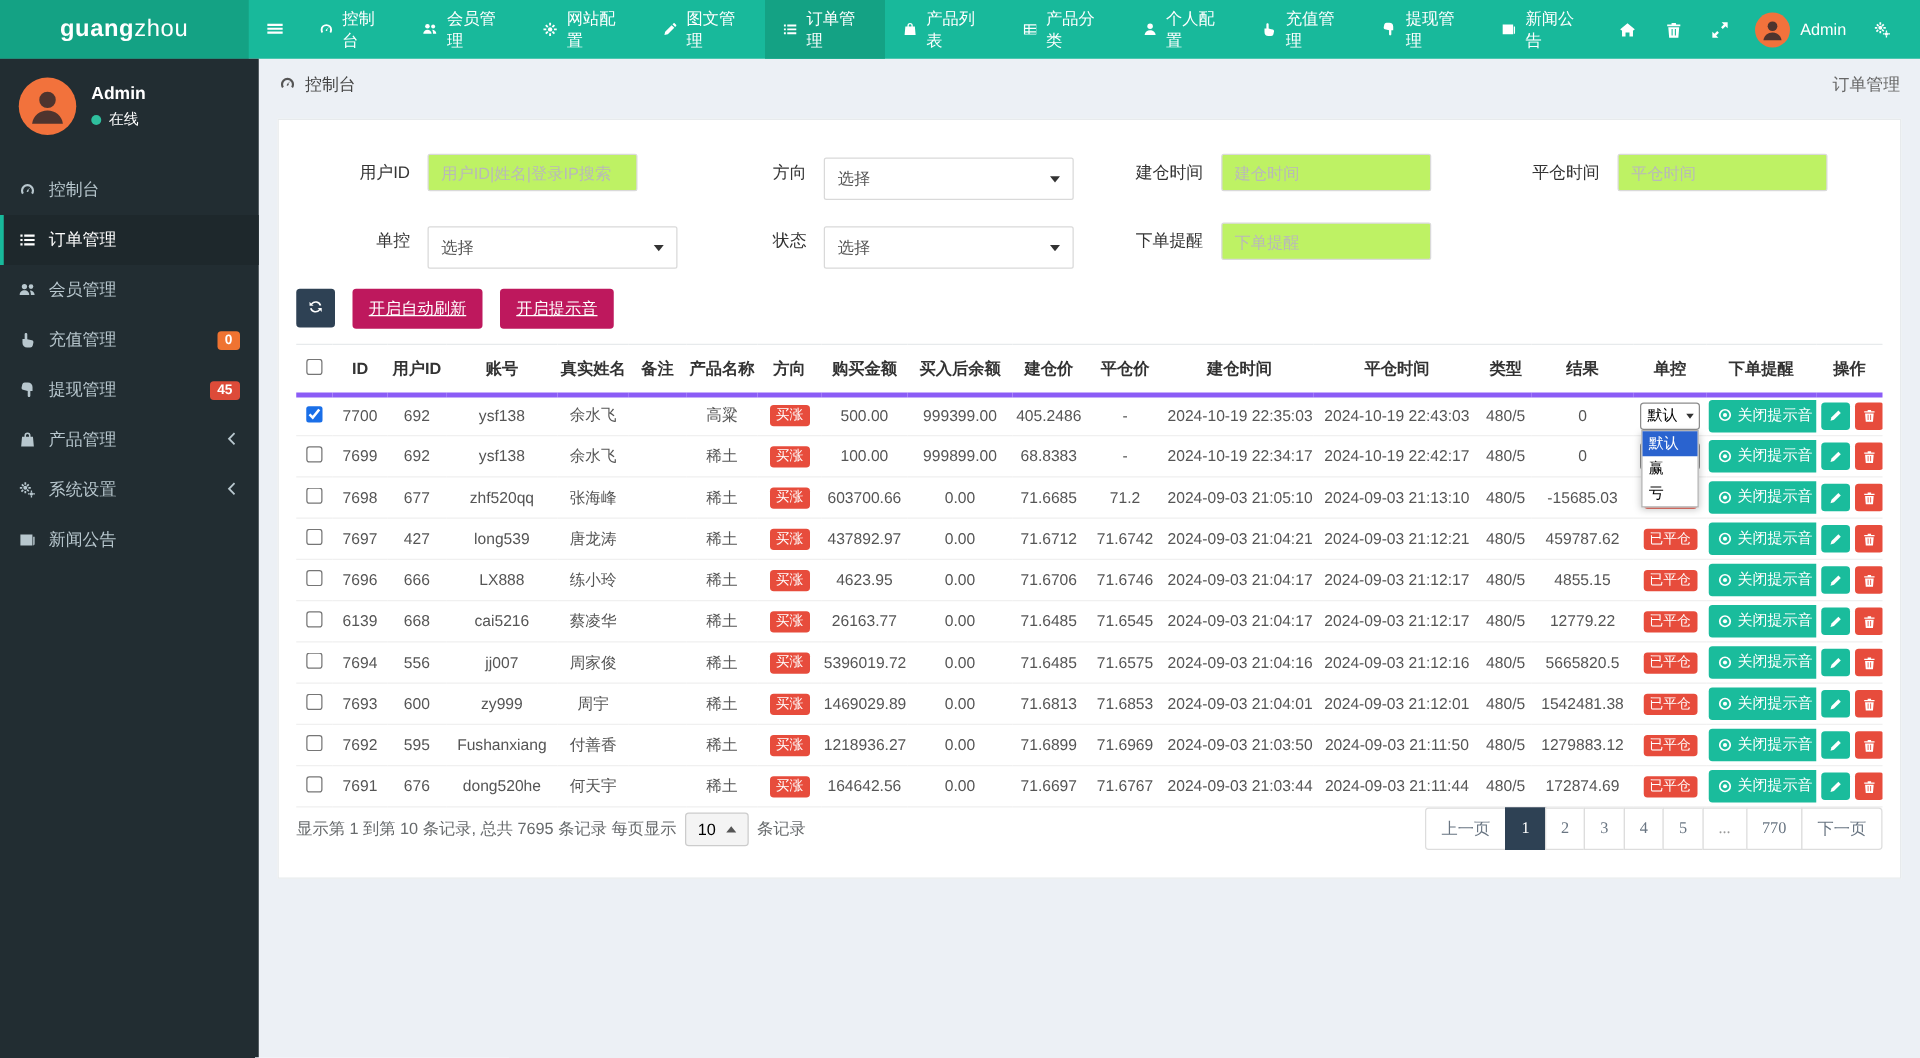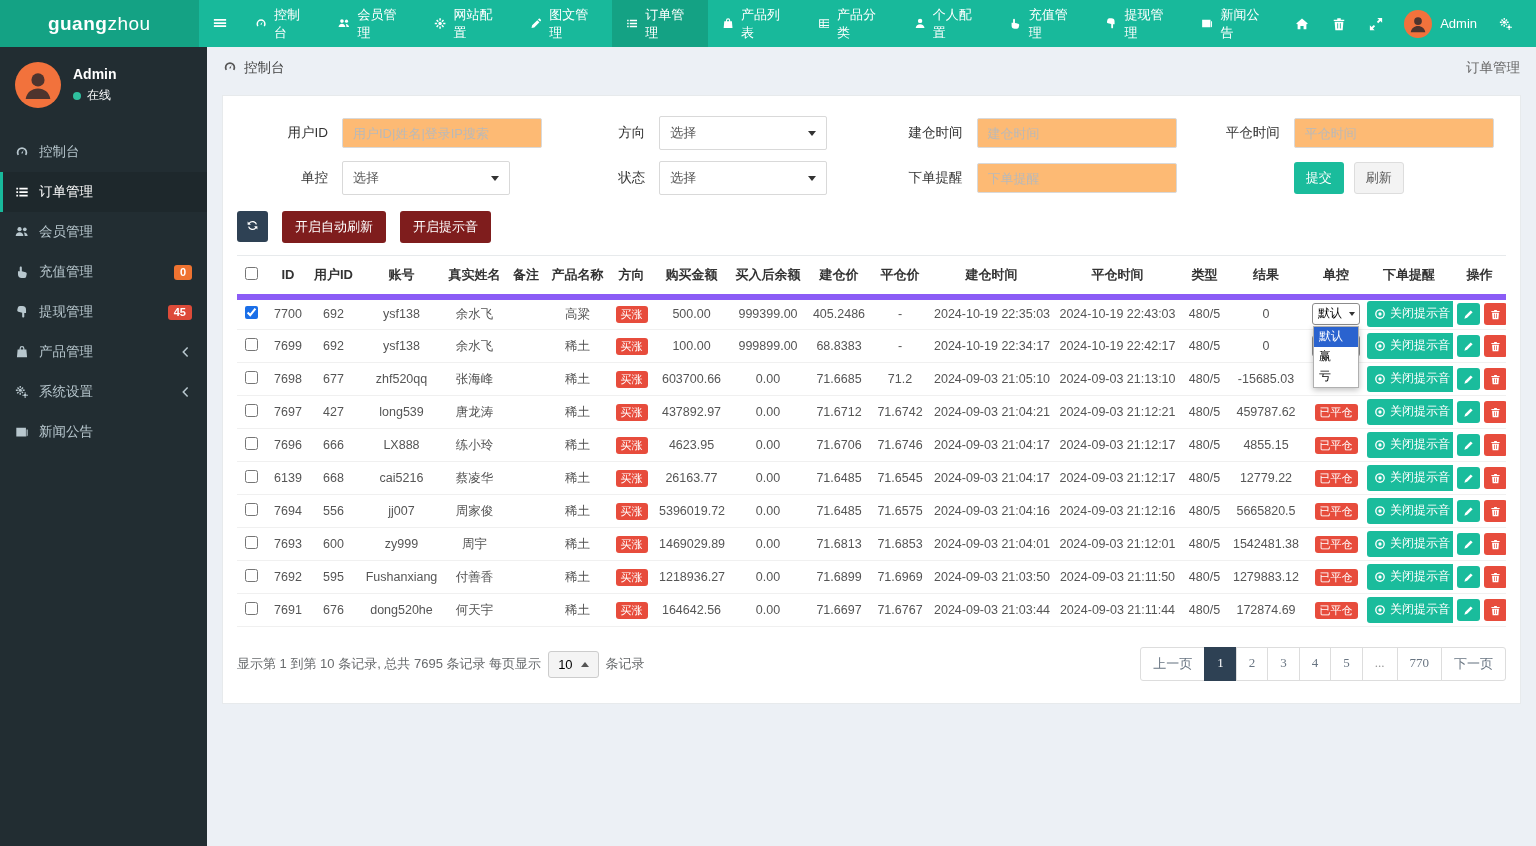--- a/index.html
+++ b/index.html
@@ -49,55 +49,55 @@
 .breadcrumb .ic { color:#555; }
 .breadcrumb-right { color:#666; }
 
 
 .panel { background:#fff; border:1px solid #e7eaec; margin:6px 15px 0; padding:20px 14px 22px; }
 
 
 .filter-form { display:grid; grid-template-columns:repeat(4,1fr); row-gap:11px; margin-bottom:16px; }
 .f-group { display:flex; align-items:center; }
 .f-label { width:105px; text-align:right; padding-right:14px; font-size:13.5px; color:#333; flex-shrink:0; }
-.txt { width:200px; height:30px; border:1px solid #d9d9d9; border-radius:2px; padding:0 10px; font-size:13px; color:#555; font-family:inherit; background:#fdba74; }
+.txt { width:168px; height:30px; border:1px solid #d9d9d9; border-radius:2px; padding:0 10px; font-size:13px; color:#555; font-family:inherit; background:#bef264; }
 .txt::placeholder { color:#b9b9b9; }
-.selectbox { width:168px; height:30px; border:1px solid #d9d9d9; border-radius:2px; padding:16px 10px; font-size:13px; color:#555; display:flex; align-items:center; justify-content:space-between; background:#fff; cursor:pointer; }
+.selectbox { width:200px; height:30px; border:1px solid #d9d9d9; border-radius:2px; padding:16px 10px; font-size:13px; color:#555; display:flex; align-items:center; justify-content:space-between; background:#fff; cursor:pointer;margin-top:10px; }
 .caret-down { width:0; height:0; border-left:4px solid transparent; border-right:4px solid transparent; border-top:5px solid #333; }
 .f-buttons { display:flex; gap:10px; }
 .btn { border:none; border-radius:3px; font-size:13px; cursor:pointer; font-family:inherit; line-height:1.2; }
 .btn.teal-solid { background:#1abc9c; color:#fff; padding:8px 12px; }
 .btn.plain { background:#f3f3f3; color:#555; border:1px solid #ddd; padding:7px 11px; }
 
 
 .toolbar { display:flex; gap:14px; margin:2px 0 12px; }
 .btn.dark { background:#2e4154; color:#fff; width:31px; height:31px; display:flex; align-items:center; justify-content:center; font-size:13px; }
-.btn.red { background:#7f1d1d; color:#fff; padding:8px 13px; }
+.btn.red { background:#be185d; color:#fff; padding:8px 13px;text-decoration:underline; }
 
 
 table.orders { width:100%; border-collapse:collapse; table-layout:fixed; font-size:12.5px; color:#555; }
-.orders th { font-size:13px; color:#333; font-weight:bold; padding:10px 2px; border-top:1px solid #e7eaec; border-bottom:6px solid #8b5cf6; text-align:center; white-space:nowrap; }
+.orders th { font-size:13px; color:#333; font-weight:bold; padding:10px 2px; border-top:1px solid #e7eaec; border-bottom:4px solid #8b5cf6; text-align:center; white-space:nowrap; }
 .orders td { padding:0 2px; height:33px; border-bottom:1px solid #f0f0f0; text-align:center; white-space:nowrap; overflow:hidden; }
 .orders input[type=checkbox] { width:13px; height:13px; accent-color:#1a6fe8; cursor:pointer; }
 .badge { display:inline-block; background:#e74c3c; color:#fff; font-size:11px; padding:2px 5px 3px; border-radius:3px; line-height:1.1; }
 .btn-sound { background:#1abc9c; color:#fff; font-size:12px; padding:4px 7px 5px; display:inline-flex; align-items:center; gap:4px; border-radius:3px; border:none; cursor:pointer; font-family:inherit; }
 .btn-sound .ic { font-size:12px; }
 .mini { width:23px; height:22px; border:none; border-radius:3px; color:#fff; display:inline-flex; align-items:center; justify-content:center; cursor:pointer; margin:0 2px; font-size:11px; }
 .mini.teal { background:#1abc9c; } .mini.red { background:#e74c3c; }
 
 
 .ctl-cell { position:relative; overflow:visible !important; }
 .ctl-select { display:inline-block; position:relative; border:1px solid #8c8c8c; border-radius:3px; background:#fff; font-size:12px; color:#000; padding:1px 17px 2px 5px; cursor:pointer; }
 .sel-caret { position:absolute; right:4px; top:50%; margin-top:-2px; width:0; height:0; border-left:3.5px solid transparent; border-right:3.5px solid transparent; border-top:4px solid #333; }
 .ctl-options { position:absolute; z-index:40; top:26px; left:50%; transform:translateX(-50%); width:46px; background:#fff; border:1px solid #b0b0b0; box-shadow:0 2px 6px rgba(0,0,0,.25); text-align:left; font-size:12px; color:#000; }
 .ctl-opt { padding:1px 5px 2px; cursor:pointer; }
 .ctl-opt.sel { background:#2a63cf; color:#fff; }
 
 
-.table-footer { display:flex; justify-content:space-between; align-items:center; margin-top:20px; font-size:13px; color:#676a6c; }
+.table-footer { display:flex; justify-content:space-between; align-items:center; margin-top:0; font-size:13px; color:#676a6c; }
 .summary { display:flex; align-items:center; gap:7px; }
 .pagesize { display:inline-flex; align-items:center; gap:8px; background:#f4f4f4; border:1px solid #ccc; border-radius:3px; padding:5px 9px; cursor:pointer; color:#000000; }
 .caret-up { width:0; height:0; border-left:4px solid transparent; border-right:4px solid transparent; border-bottom:5px solid #555; }
 .pagination { display:flex; list-style:none;font-family:Liberation Serif, serif; }
 .pagination li { border:1px solid #ddd; margin-left:-1px; padding:7px 12px; font-size:13px; color:#697582; background:#fff; cursor:pointer; }
 .pagination li:first-child { border-radius:3px 0 0 3px; margin-left:0; }
 .pagination li:last-child { border-radius:0 3px 3px 0; }
 .pagination li.active { background:#2e4154; color:#fff; border-color:#2e4154; }
 .pagination li.dots { color:#999; cursor:default; }
 </style>
@@ -356,27 +356,20 @@
             <label class="f-label">状态</label>
             <div class="selectbox">
               <span>选择</span>
               <span class="caret-down"></span>
             </div>
           </div>
           <div class="f-group">
             <label class="f-label">下单提醒</label>
             <input class="txt" placeholder="下单提醒" style="">
           </div>
-          <div class="f-group">
-            <span class="f-label"></span>
-            <div class="f-buttons">
-              <button type="button" class="btn teal-solid">提交</button>
-              <button type="button" class="btn plain">刷新</button>
-            </div>
-          </div>
         </form>
 
       <div class="toolbar">
         <button class="btn dark">
             <span><svg class="ic" viewBox="0 0 16 16" fill="currentColor">
                 <path d="M13.6 6.4A5.8 5.8 0 0 0 3.5 4.6L2 3v4h4L4.6 5.6a4.2 4.2 0 0 1 7.4 1.2zM2.4 9.6a5.8 5.8 0 0 0 10.1 1.8L14 13V9h-4l1.4 1.4a4.2 4.2 0 0 1-7.4-1.2z"></path>
               </svg></span>
           </button>
         <button class="btn red">开启自动刷新</button>
         <button class="btn red">开启提示音</button>

